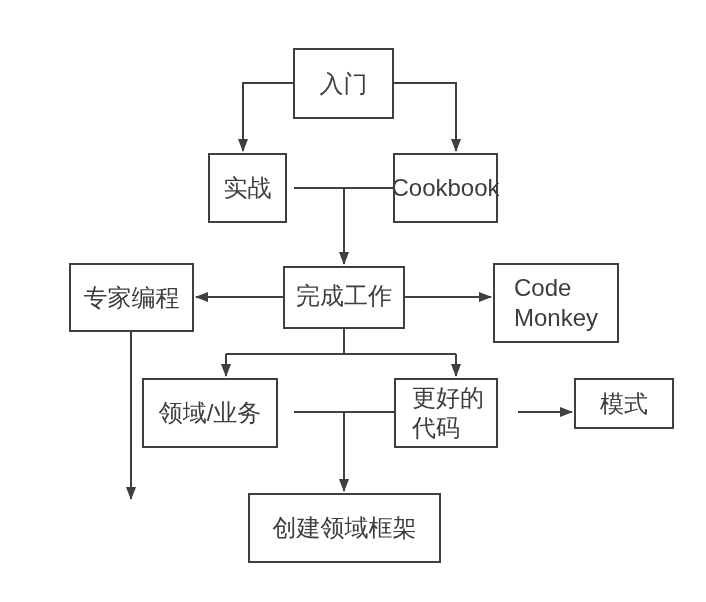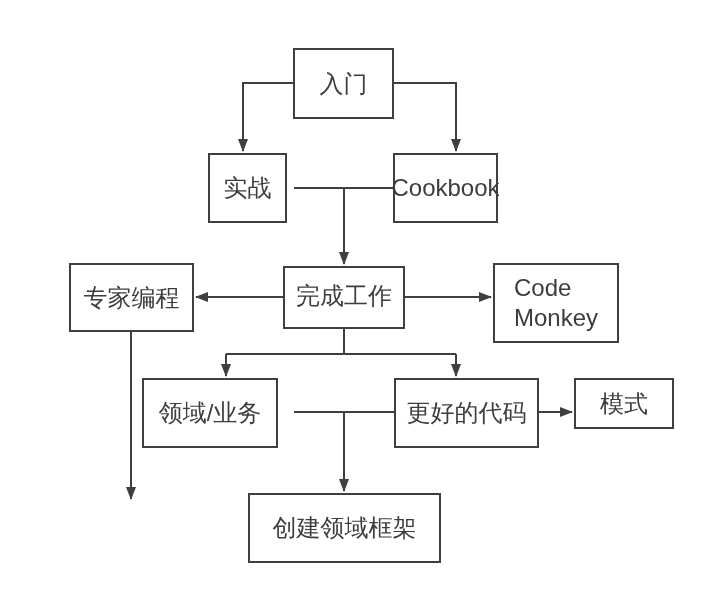--- a/index.html
+++ b/index.html
@@ -37,21 +37,21 @@
     line-height: 1.25;
     white-space: pre-line;
   }
   #n-getting-started { left: 293px; top: 48px;  width: 101px; height: 71px; }
   #n-practice        { left: 208px; top: 153px; width: 79px; height: 70px; }
   #n-cookbook        { left: 393px; top: 153px; width: 105px; height: 70px; }
   #n-expert          { left: 69px;  top: 263px; width: 125px; height: 69px; }
   #n-get-work-done   { left: 283px; top: 266px; width: 122px; height: 63px; font-family: Liberation Mono, monospace; }
   #n-code-monkey     { left: 493px; top: 263px; width: 126px; height: 80px; }
   #n-domain-business { left: 142px; top: 378px; width: 136px; height: 70px; }
-  #n-better-code     { left: 394px; top: 378px; width: 145px; height: 70px; }
+  #n-better-code     { left: 394px; top: 378px; width: 104px; height: 70px; padding-left: 16px; }
   #n-patterns        { left: 574px; top: 378px; width: 100px; height: 51px; }
   #n-create-tech     { left: 48px;  top: 501px; width: 170px; height: 66px; }
   #n-create-domain   { left: 248px; top: 493px; width: 193px; height: 70px; }
 </style>
 </head>
 <body>
 
 <div class="canvas">
 
   <svg class="edges" viewBox="0 0 706 602" xmlns="http://www.w3.org/2000/svg" aria-hidden="true">

